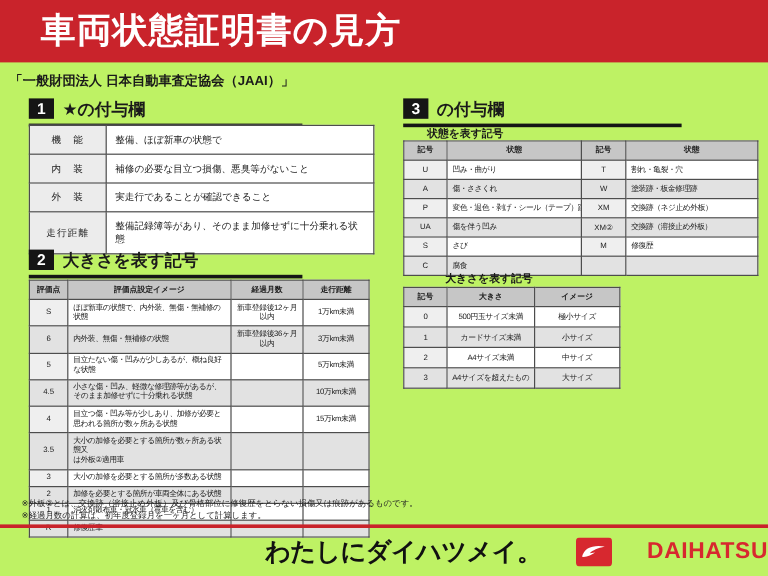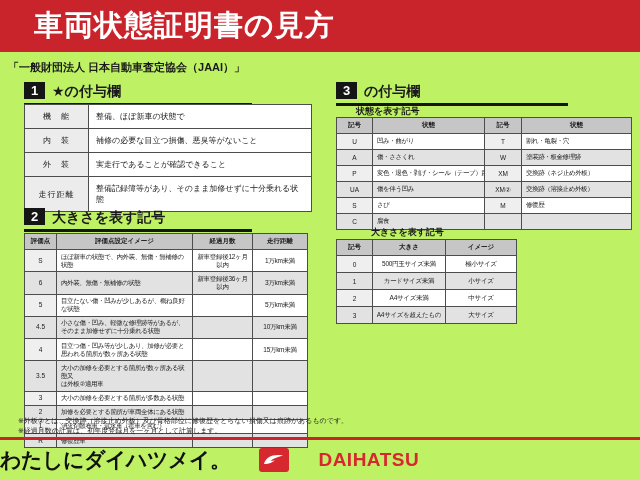--- a/index.html
+++ b/index.html
@@ -51,21 +51,21 @@
   #t4{position:absolute;top:239px;left:336px;width:181px;}
   #t4 th{font-size:6.5px;padding:3px 2px;}
   #t4 td{font-size:6.5px;padding:3.5px 3px;text-align:center;letter-spacing:-0.3px;white-space:nowrap;}
   #t4 td:first-child{background:#efefef;}
   #t4 tbody tr:nth-child(even) td{background:#e2e2e2;}
 
   .notes{position:absolute;top:416px;left:18px;font-size:7px;line-height:1.45;color:#222;}
   .redline{position:absolute;top:437px;left:0;width:640px;height:3px;background:#c9232b;}
 
   .footer{position:absolute;top:440px;left:0;width:640px;height:40px;
-          display:flex;align-items:center;justify-content:flex-start;gap:29px;}
+          display:flex;align-items:center;justify-content:flex-end;gap:29px;}
   .tagline{font-size:21px;font-weight:bold;letter-spacing:-0.5px;color:#111;}
   .brandword{font-size:19px;font-weight:bold;color:#d7282f;letter-spacing:0.5px;}
   .dmark{width:30px;height:24px;display:block;}
 </style>
 </head>
 <body>
 
 <div class="page">
 
   <div class="banner">

